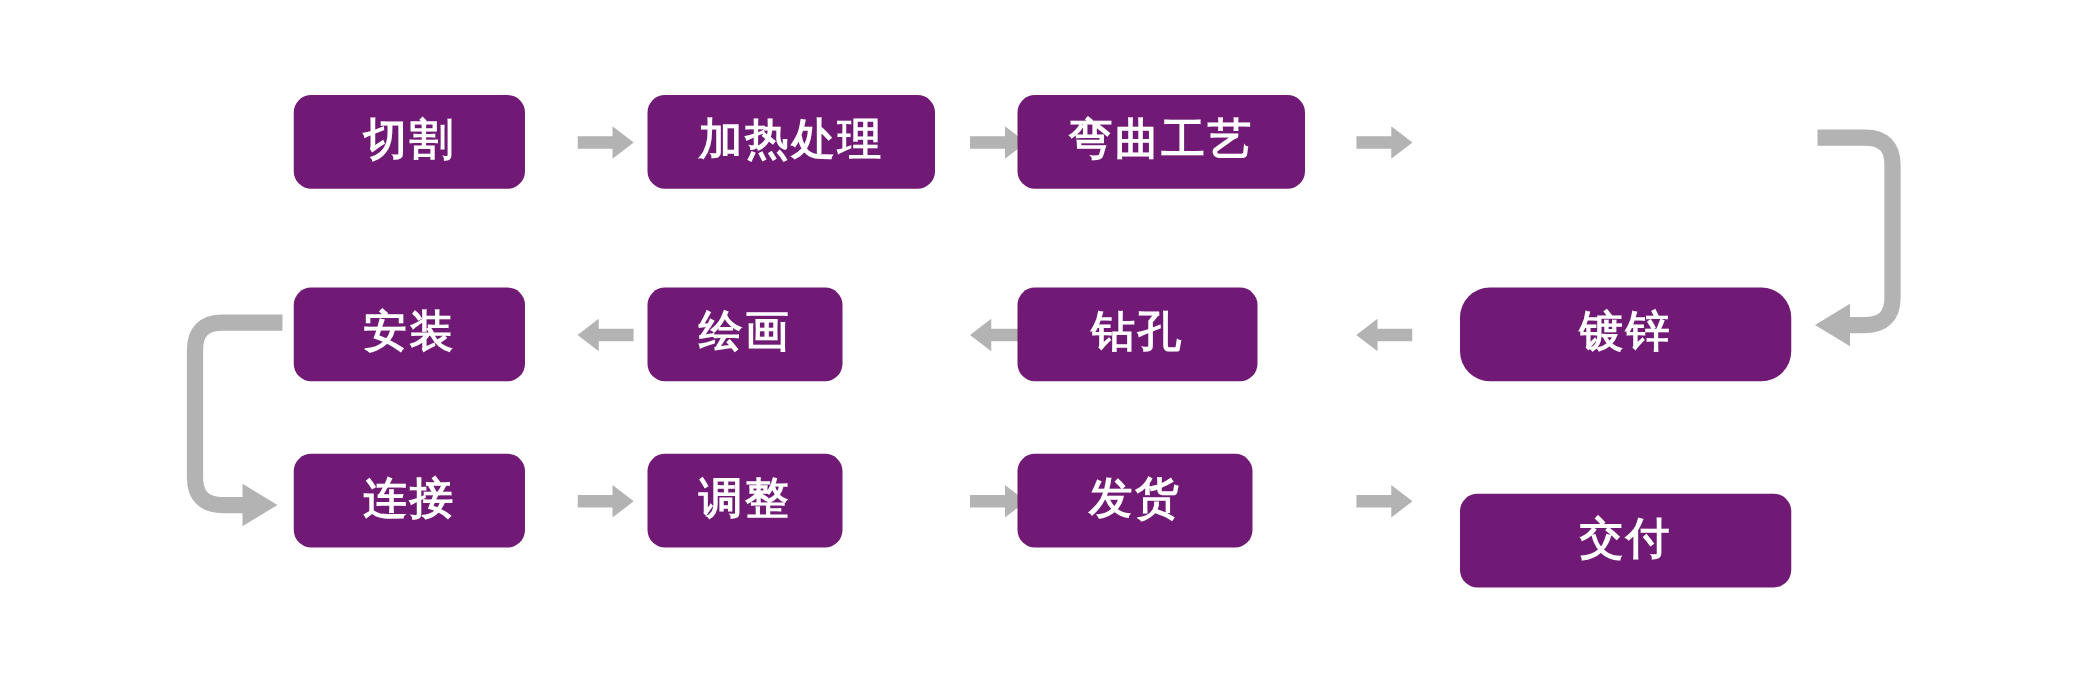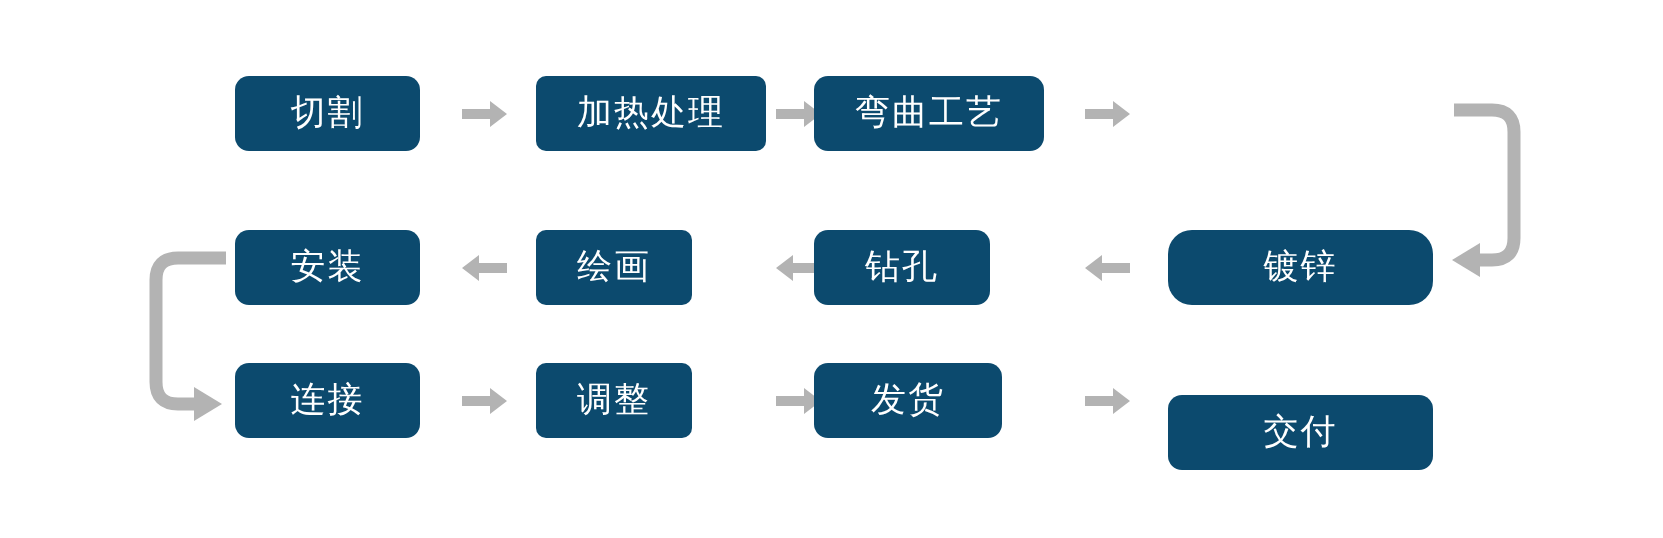--- a/index.html
+++ b/index.html
@@ -18,41 +18,41 @@
     background: #ffffff;
     overflow: hidden;
   }
 
   
   .node {
     position: absolute;
     display: flex;
     align-items: center;
     justify-content: center;
-    background: #0c4a6e;
+    background: #701a75;
     border-radius: 14px;
     color: #ffffff;
-    font-weight: 400;
+    font-weight: 700;
     font-size: 35px;
     letter-spacing: 2px;
     line-height: 1;
     white-space: nowrap;
     box-sizing: border-box;
     padding-bottom: 2px;
     user-select: none;
   }
 
   
   .row1 { top: 76px;  height: 75px; }
   .row2 { top: 230px; height: 75px; }
   .row3 { top: 363px; height: 75px; }
 
   
   .c1 { left: 235px; }
-  .c2 { left: 536px; border-radius: 10px; }
+  .c2 { left: 518px; }
   .c3 { left: 814px; }
   .c4 { left: 1168px; }
 
   .w-sm  { width: 185px; }
   .w-md  { width: 156px; }
   .w-lg  { width: 230px; }
 
   
   .arrow {
     position: absolute;
@@ -124,21 +124,21 @@
   </div>
 
   <div class="node row2 c2 w-md">绘画</div>
 
   <div class="arrow ar2 ax2">
     <svg viewBox="0 0 45 26" xmlns="http://www.w3.org/2000/svg" aria-hidden="true">
       <path d="M45 8 L17 8 L17 0 L0 13 L17 26 L17 18 L45 18 Z" fill="#B3B3B3"></path>
     </svg>
   </div>
 
-  <div class="node row2 c3" style="width:176px;border-radius:14px;">钻孔</div>
+  <div class="node row2 c3" style="width:192px;border-radius:14px;">钻孔</div>
 
   <div class="arrow ar2 ax3">
     <svg viewBox="0 0 45 26" xmlns="http://www.w3.org/2000/svg" aria-hidden="true">
       <path d="M45 8 L17 8 L17 0 L0 13 L17 26 L17 18 L45 18 Z" fill="#B3B3B3"></path>
     </svg>
   </div>
 
   <div class="node row2 c4" style="width:265px;border-radius:24px;">镀锌</div>
 
   <div class="uconn" id="conn-left">

